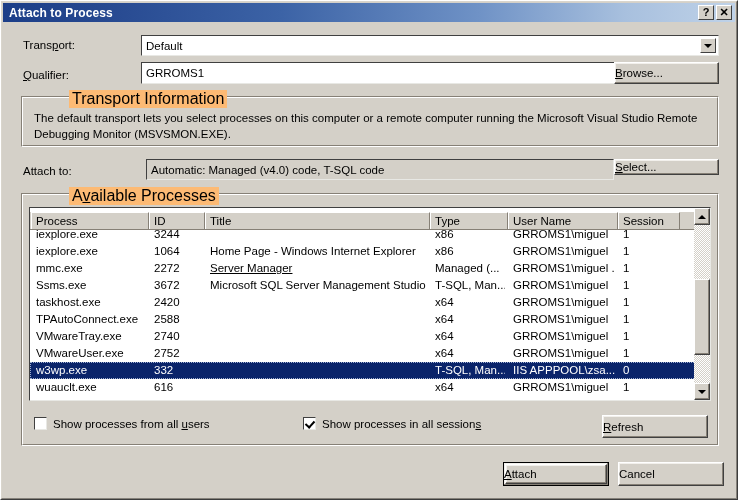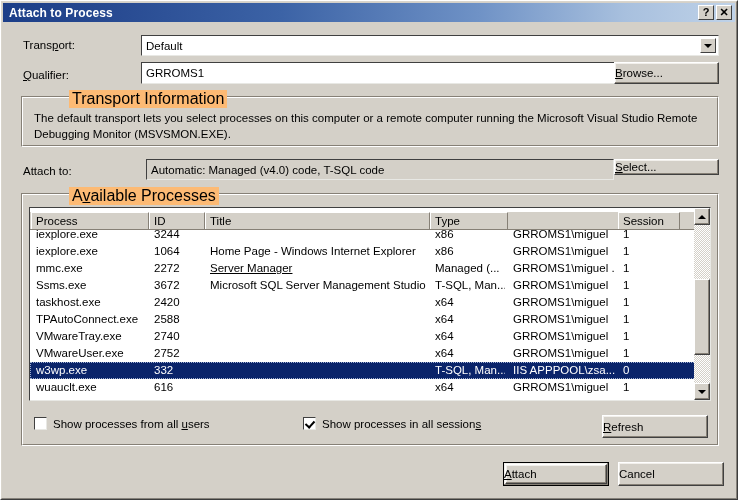--- a/index.html
+++ b/index.html
@@ -430,20 +430,23 @@
         </div>
         <div class="hdr-cell" style="left: 119px; width: 56px;">
           <span>ID</span>
         </div>
         <div class="hdr-cell" style="left: 175px; width: 225px;">
           <span>Title</span>
         </div>
         <div class="hdr-cell" style="left: 400px; width: 78px;">
           <span>Type</span>
         </div>
+        <div class="hdr-cell" style="left: 478px; width: 110px;">
+          <span>User Name</span>
+        </div>
         <div class="hdr-cell" style="left: 588px; width: 62px;">
           <span>Session</span>
         </div>
       </div>
     <div id="lv-rows">
         <div class="row">
           <div class="cell" style="left: 6px; width: 110px;">iexplore.exe</div>
           <div class="cell" style="left: 124px; width: 48px;">3244</div>
           <div class="cell" style="left: 180px; width: 217px;"></div>
           <div class="cell" style="left: 405px; width: 70px;">x86</div>

